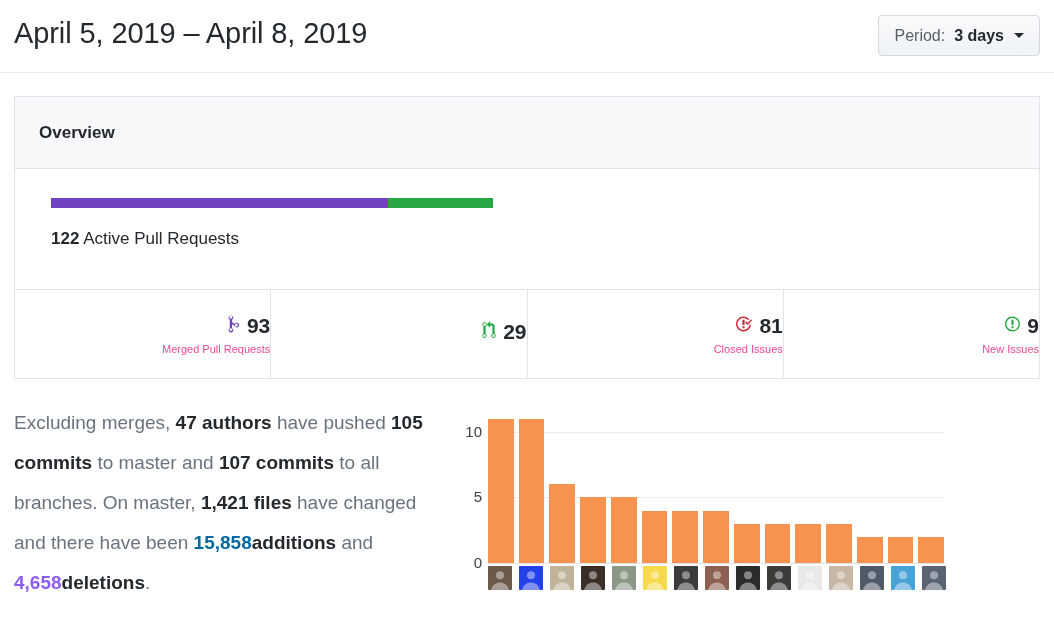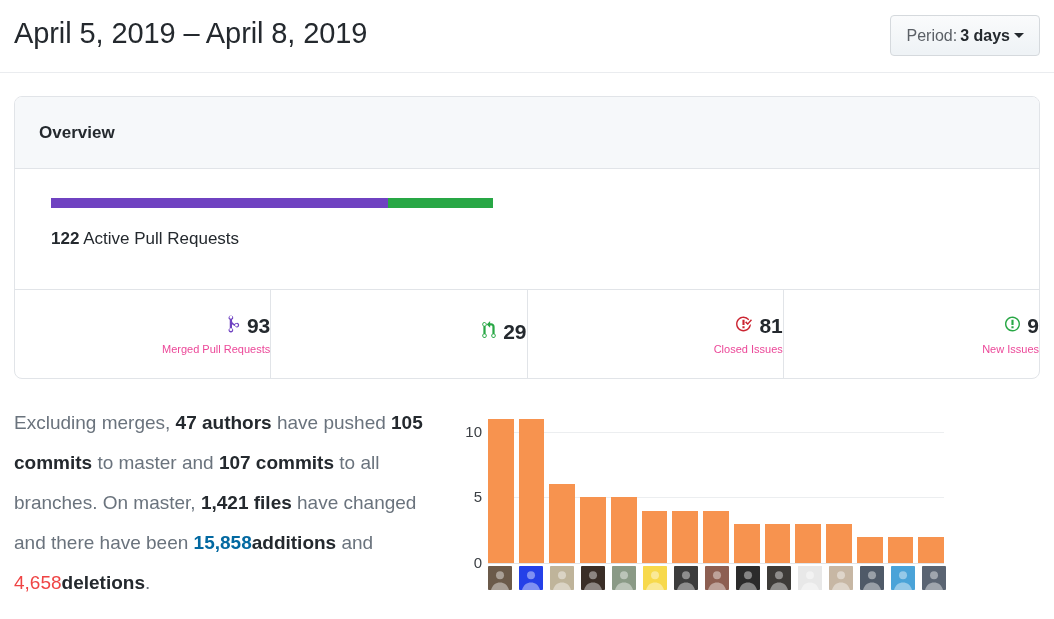--- a/index.html
+++ b/index.html
@@ -18,39 +18,39 @@
     border-bottom: 1px solid #eaecef;
   }
   .page-title {
     position: absolute; left: 14px; top: 17px;
     font-size: 29px; font-weight: 400; color: #24292e;
     letter-spacing: -0.1px; white-space: nowrap;
   }
   .period-btn {
     position: absolute; right: 14px; top: 15px;
     height: 41px; padding: 0 15px;
-    display: flex; align-items: center; gap: 3px;
+    display: flex; align-items: center; gap: 9px;
     background: linear-gradient(180deg,#fafbfc 0%,#eff3f6 90%);
     border: 1px solid #d5d9dd; border-radius: 4px;
     font-size: 16px; color: #4a5057; white-space: nowrap;
     cursor: pointer;
   }
   .period-btn .lbl { color: #5b6066; }
   .period-btn .val { color: #24292e; font-weight: bold; }
   .caret {
     width: 0; height: 0; margin-left: 1px;
     border-left: 5px solid transparent;
     border-right: 5px solid transparent;
     border-top: 5px solid #24292e;
   }
 
   
   .card {
     position: absolute; left: 14px; top: 96px; width: 1026px; height: 283px;
-    border: 1px solid #e1e4e8; border-radius: 8px; background: #fff;
+    border: 1px solid #e1e4e8; border-radius: 0; background: #fff;
     overflow: hidden;
   }
   .card-head {
     height: 72px; background: #f6f8fa; border-bottom: 1px solid #e1e4e8;
     display: flex; align-items: center; padding-left: 24px;
   }
   .card-head-title { font-size: 17px; font-weight: bold; color: #24292e; }
 
   .bars-row { display: flex; height: 120px; }
   .bar-block { width: 50%; padding: 29px 36px 0 36px; }
@@ -78,21 +78,21 @@
   .stat-lbl { font-size: 11px; color: #ec4899; white-space: nowrap; }
   .stat-icon { display: block; }
 
   
   .summary {
     position: absolute; left: 14px; top: 403px; width: 424px;
     font-size: 19px; line-height: 40px; color: #6a737d;
   }
   .summary b { color: #24292e; font-weight: bold; }
   .summary .add { color: #0369a1; font-weight: bold; }
-  .summary .del { color: #ef4444; font-weight: normal; }
+  .summary .del { color: #8b5cf6; font-weight: bold; }
 
   
   .chart {
     position: absolute; left: 455px; top: 403px; width: 500px; height: 195px;
   }
   .chart-plot {
     position: absolute; left: 33px; top: 8px; width: 456px; height: 152px;
   }
   .gridline {
     position: absolute; left: 0; width: 456px; height: 1px;

